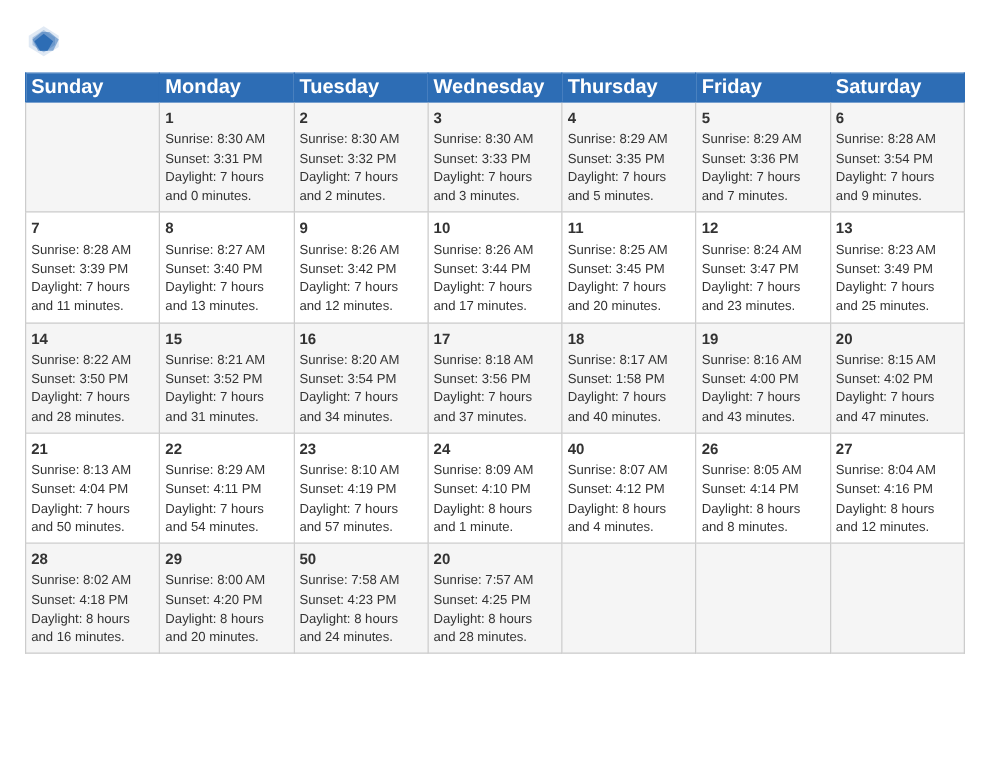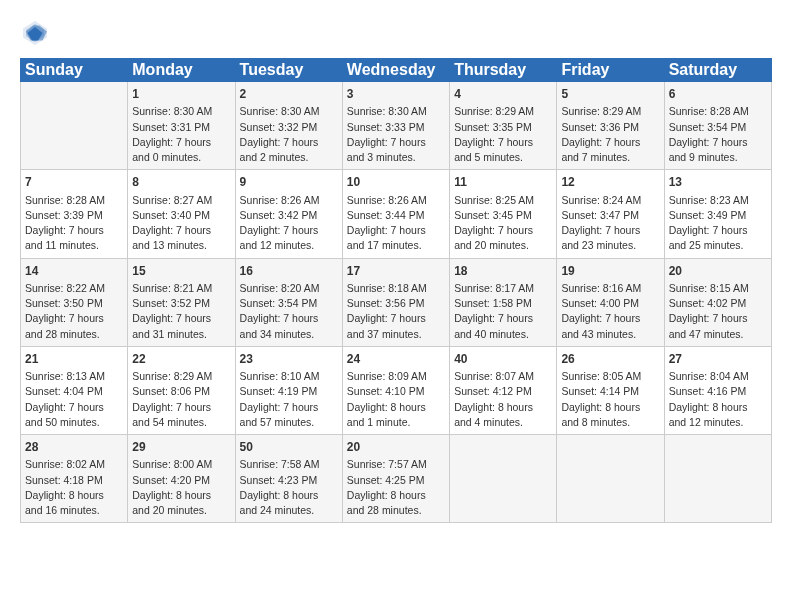--- a/index.html
+++ b/index.html
@@ -277,21 +277,21 @@
           <td>
             <span class="day-num">21</span>
             <div>Sunrise: 8:13 AM</div>
             <div>Sunset: 4:04 PM</div>
             <div>Daylight: 7 hours</div>
             <div>and 50 minutes.</div>
           </td>
           <td>
             <span class="day-num">22</span>
             <div>Sunrise: 8:29 AM</div>
-            <div>Sunset: 8:06 PM</div>
+            <div>Sunset: 4:11 PM</div>
             <div>Daylight: 7 hours</div>
             <div>and 54 minutes.</div>
           </td>
           <td>
             <span class="day-num">23</span>
             <div>Sunrise: 8:10 AM</div>
             <div>Sunset: 4:19 PM</div>
             <div>Daylight: 7 hours</div>
             <div>and 57 minutes.</div>
           </td>

